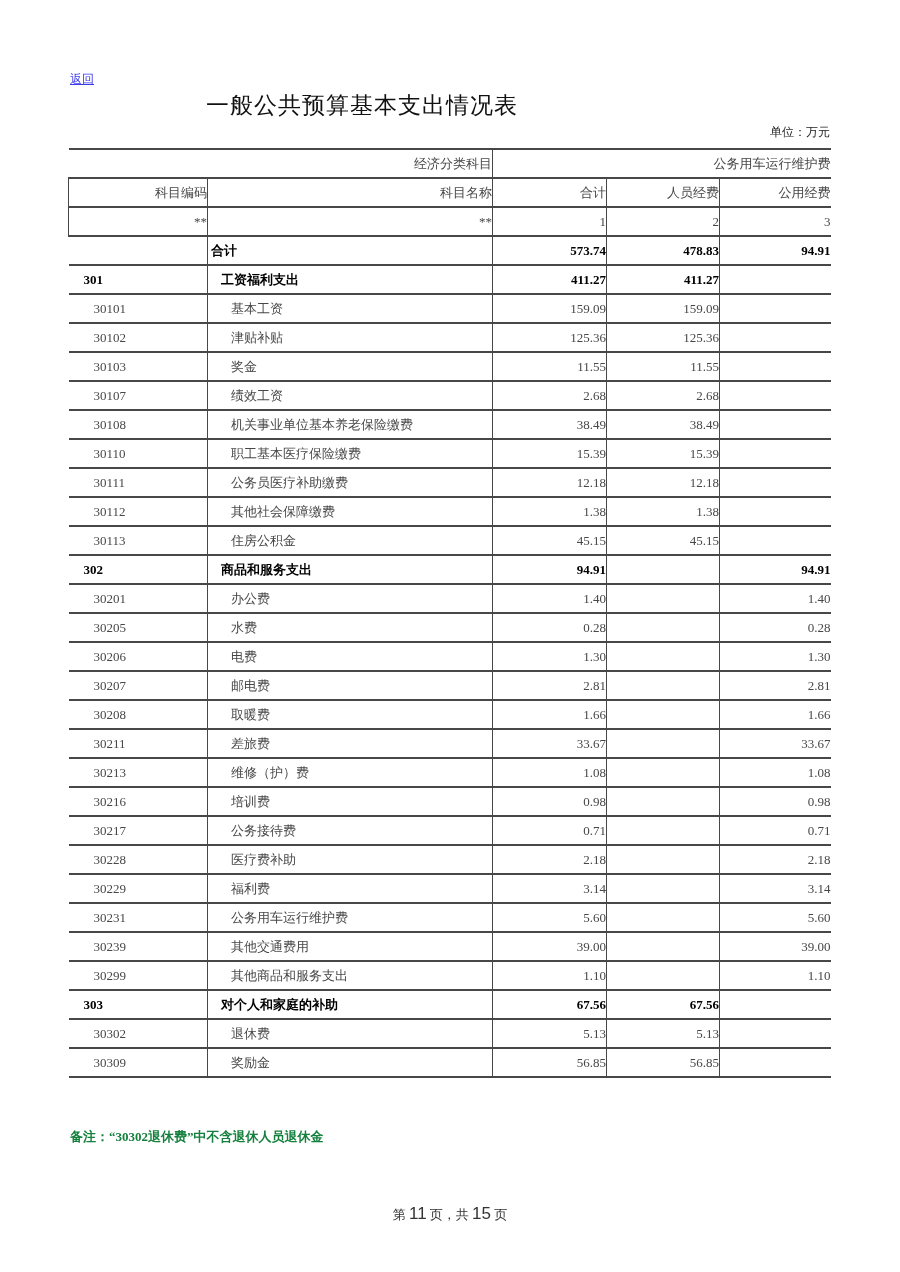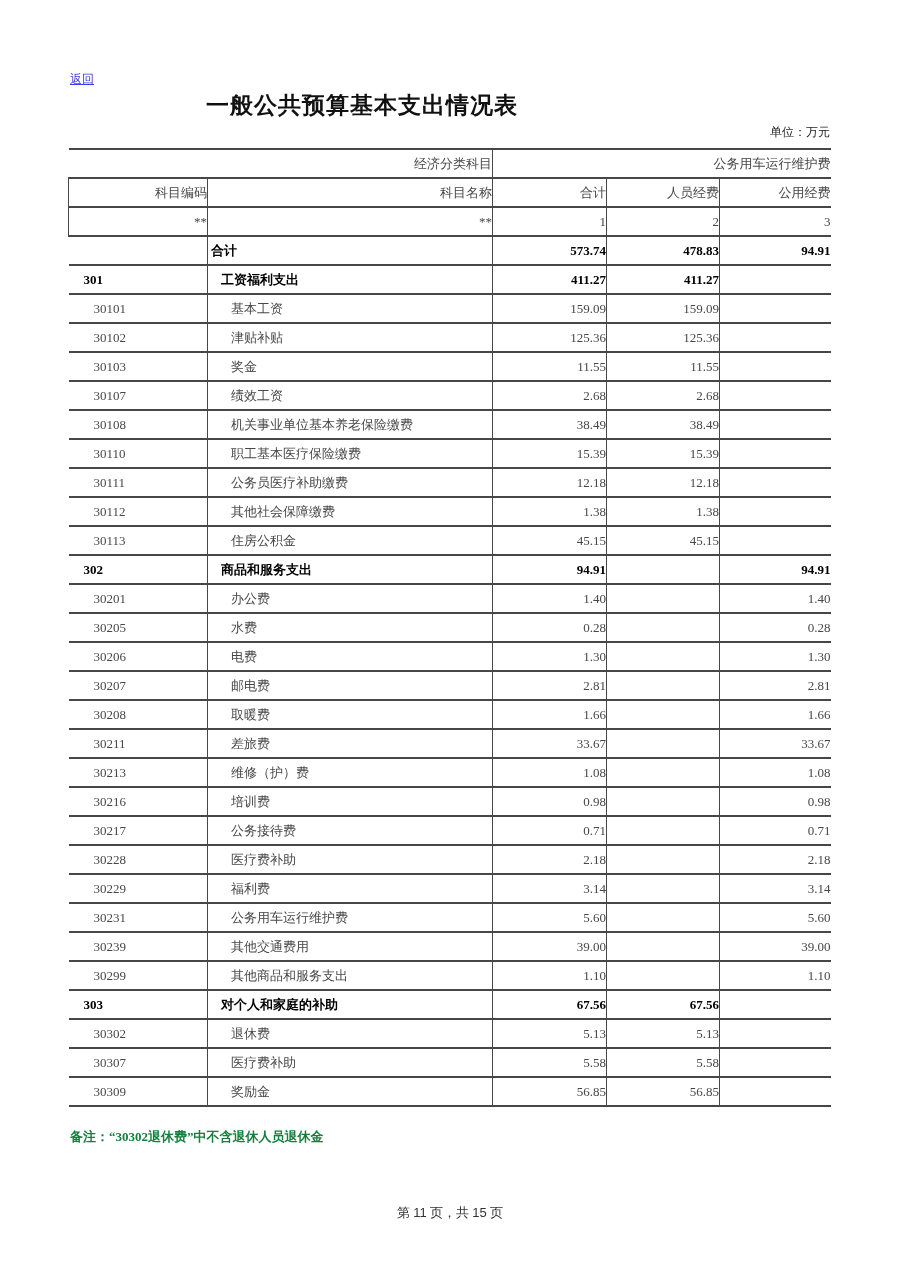--- a/index.html
+++ b/index.html
@@ -24,21 +24,21 @@
     text-decoration: underline;
     cursor: pointer;
   }
   .page-title {
     position: absolute;
     left: 0;
     top: 90px;
     width: 724px;
     text-align: center;
     font-size: 23px;
-    font-weight: bold;
+    font-weight: normal;
     color: #111111;
     letter-spacing: 1px;
   }
   .unit-label {
     position: absolute;
     right: 70px;
     top: 124px;
     font-size: 12px;
     color: #222222;
   }
@@ -93,21 +93,21 @@
     position: absolute;
     left: 0;
     top: 1204px;
     width: 900px;
     text-align: center;
     font-size: 13px;
     color: #333333;
   }
   .page-footer .pagenum {
     font-family: "Liberation Sans", "DejaVu Sans", sans-serif;
-    font-size: 13px;
+    font-size: 17px;
   }
 </style>
 </head>
 <body>
 
 <div class="page">
 
   <a class="back-link">返回</a>
 
   <div class="page-title">一般公共预算基本支出情况表</div>
@@ -333,27 +333,20 @@
       <td class="num"></td>
     </tr>
         <tr class="level-2">
       <td class="code">30302</td>
       <td class="name">退休费</td>
       <td class="num">5.13</td>
       <td class="num">5.13</td>
       <td class="num"></td>
     </tr>
         <tr class="level-2">
-      <td class="code">30307</td>
-      <td class="name">医疗费补助</td>
-      <td class="num">5.58</td>
-      <td class="num">5.58</td>
-      <td class="num"></td>
-    </tr>
-        <tr class="level-2">
       <td class="code">30309</td>
       <td class="name">奖励金</td>
       <td class="num">56.85</td>
       <td class="num">56.85</td>
       <td class="num"></td>
     </tr>
       </tbody>
   </table>
 
   <div class="note">备注：“30302退休费”中不含退休人员退休金</div>

